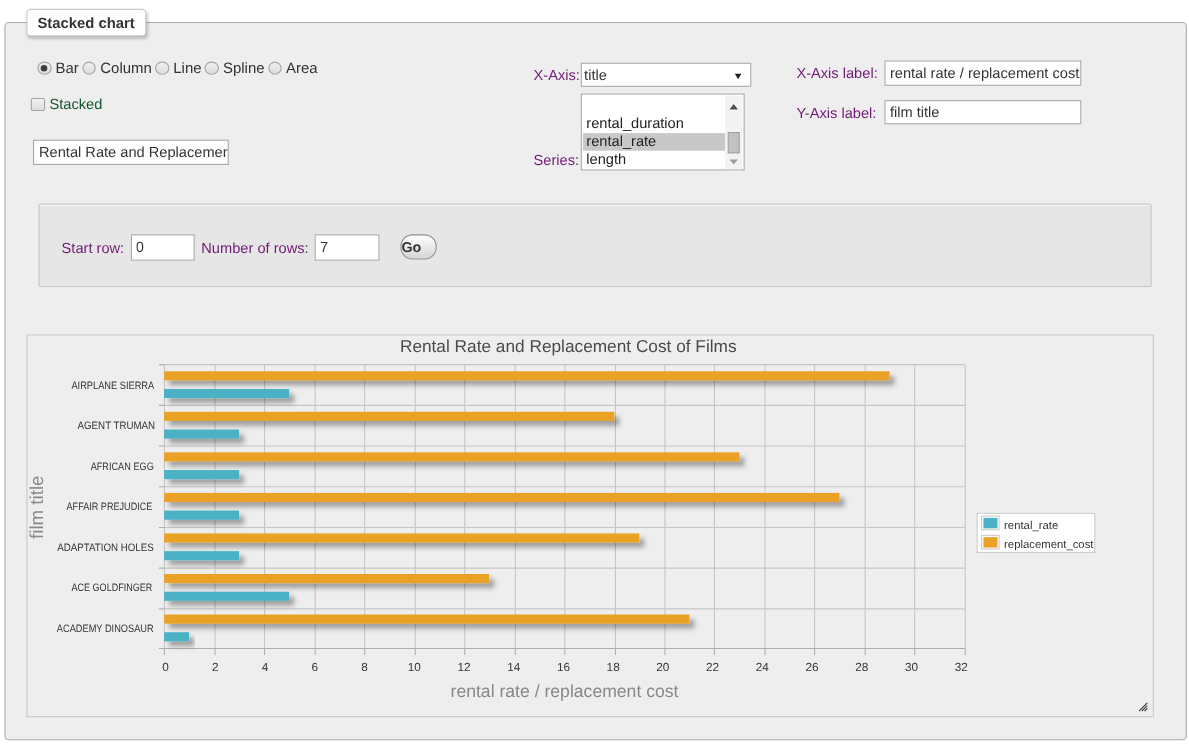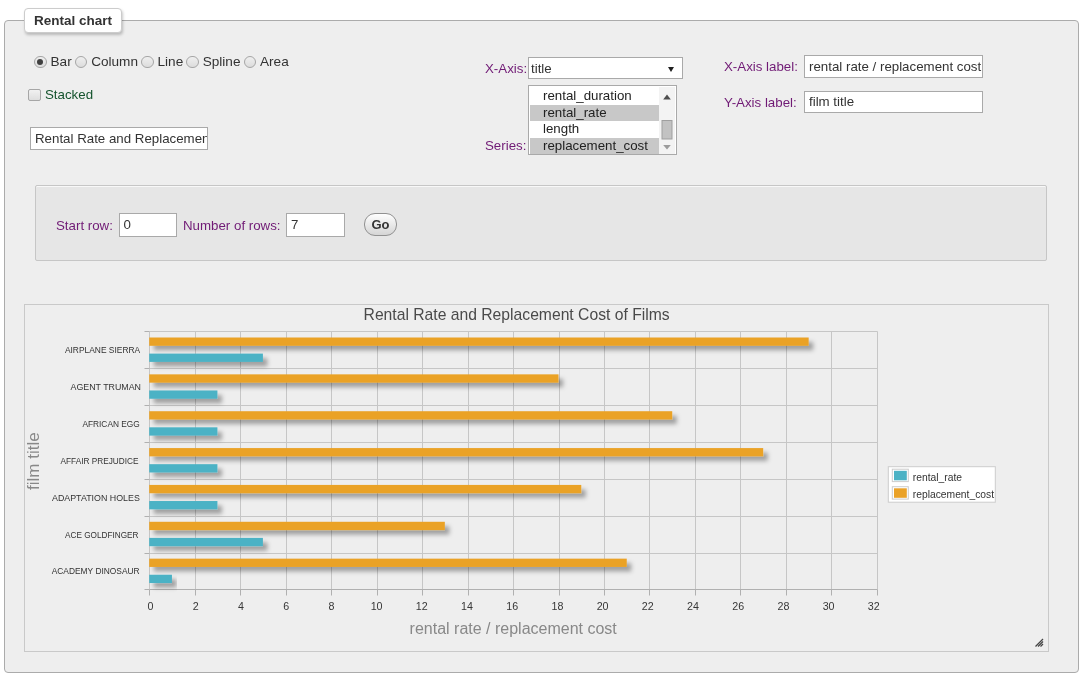--- a/index.html
+++ b/index.html
@@ -11,30 +11,30 @@
 .lbl { font-size:13.3px; color:#701a75; }
 .radrow { left:34px; top:54px; height:16px; font-size:13.6px; color:#333; white-space:nowrap; }
 .radio { display:inline-block; width:12.5px; height:12.5px; border:1px solid #a6a6a6; border-radius:50%; background:linear-gradient(#efefef,#dcdcdc); vertical-align:-2px; position:relative; margin-right:4px; }
 .radio.on::after { content:""; position:absolute; left:2.2px; top:2.2px; width:6.2px; height:6.2px; border-radius:50%; background:#3f3f3f; }
 .rlbl { margin-right:3px; }
 .chk { display:inline-block; width:12.5px; height:12.5px; border:1px solid #a6a6a6; border-radius:2px; background:linear-gradient(#f1f1f1,#dedede); vertical-align:-2px; margin-right:4.5px; }
 input.txt { position:absolute; background:#fff; border:1px solid #a9a9a9; font-family:"Liberation Sans",sans-serif; font-size:13.3px; color:#333; padding:0 0 0 4px; border-radius:0; }
 .selbox { left:528px; top:57px; width:155px; height:22px; background:#fff; border:1px solid #a9a9a9; font-size:13.3px; color:#333; line-height:21px; padding-left:2px; }
 .selarrow { position:absolute; right:8px; top:8.5px; width:0; height:0; border-left:3.5px solid transparent; border-right:3.5px solid transparent; border-top:5.5px solid #1f1f1f; }
 .listbox { left:528px; top:84.5px; width:149px; height:70.5px; background:#fff; border:1px solid #a9a9a9; font-size:13.3px; color:#222; overflow:hidden; }
-.li { position:absolute; left:1px; width:131px; height:16.5px; line-height:15.5px; padding-left:13px; white-space:nowrap; }
+.li { position:absolute; left:1px; width:131px; height:16.5px; line-height:15.5px; padding-left:3px; white-space:nowrap;margin-top:16px; }
 .li.sel { background:#c8c8c8; }
 .graybox { left:35px; top:185px; width:1012px; height:76px; background:#e6e6e6; border:1px solid #c6c6c6; border-radius:2px; box-shadow:inset 0 1px 0 rgba(255,255,255,0.7); }
-.gobtn { left:364px; top:213px; width:33px; height:23px; border:1px solid #919191; border-radius:11px; background:linear-gradient(#fefefe,#d5d5d5); font-size:13px; font-weight:bold; color:#333; text-align:center; line-height:21px; }
+.gobtn { left:364px; top:213px; width:33px; height:23px; border:1px solid #919191; border-radius:11px; background:linear-gradient(#fefefe,#d5d5d5); font-size:13px; font-weight:bold; color:#333; text-align:left; line-height:21px; }
 .chartbox { left:24px; top:304px; width:1025px; height:348px; background:#eeeeee; border:1px solid #c9c9c9; }
 </style>
 </head>
 <body>
 <div class="abs fieldset"></div>
-<div class="abs legend">Rental chart</div>
+<div class="abs legend">Stacked chart</div>
 
 <div class="abs radrow">
   <span class="radio on"></span><span class="rlbl">Bar</span><span class="radio"></span><span class="rlbl">Column</span><span class="radio"></span><span class="rlbl">Line</span><span class="radio"></span><span class="rlbl">Spline</span><span class="radio"></span><span class="rlbl">Area</span>
 </div>
 <div class="abs" style="left:28px; top:87px; font-size:13.3px; color:#14532d;"><span class="chk"></span>Stacked</div>
 <input class="txt" style="left: 30px; top: 127px; width: 178px; height: 22.5px;" value="Rental Rate and Replacement Cost of Films">
 
 <div class="abs lbl" style="left:485px; top:61px;">X-Axis:</div>
 <div class="abs selbox">title<span class="selarrow"></span></div>
 <div class="abs lbl" style="left:485px; top:138px;">Series:</div>

